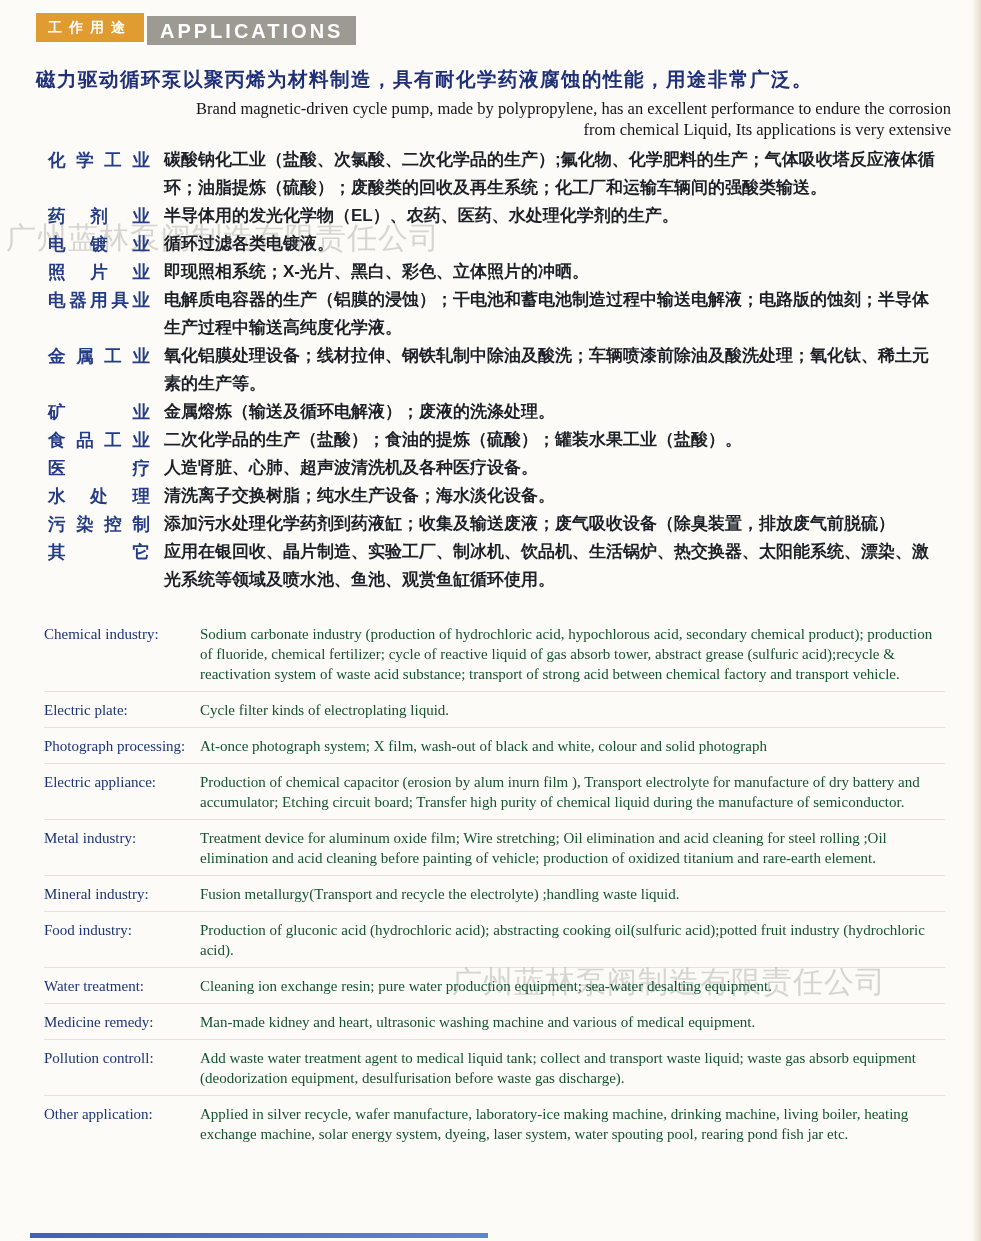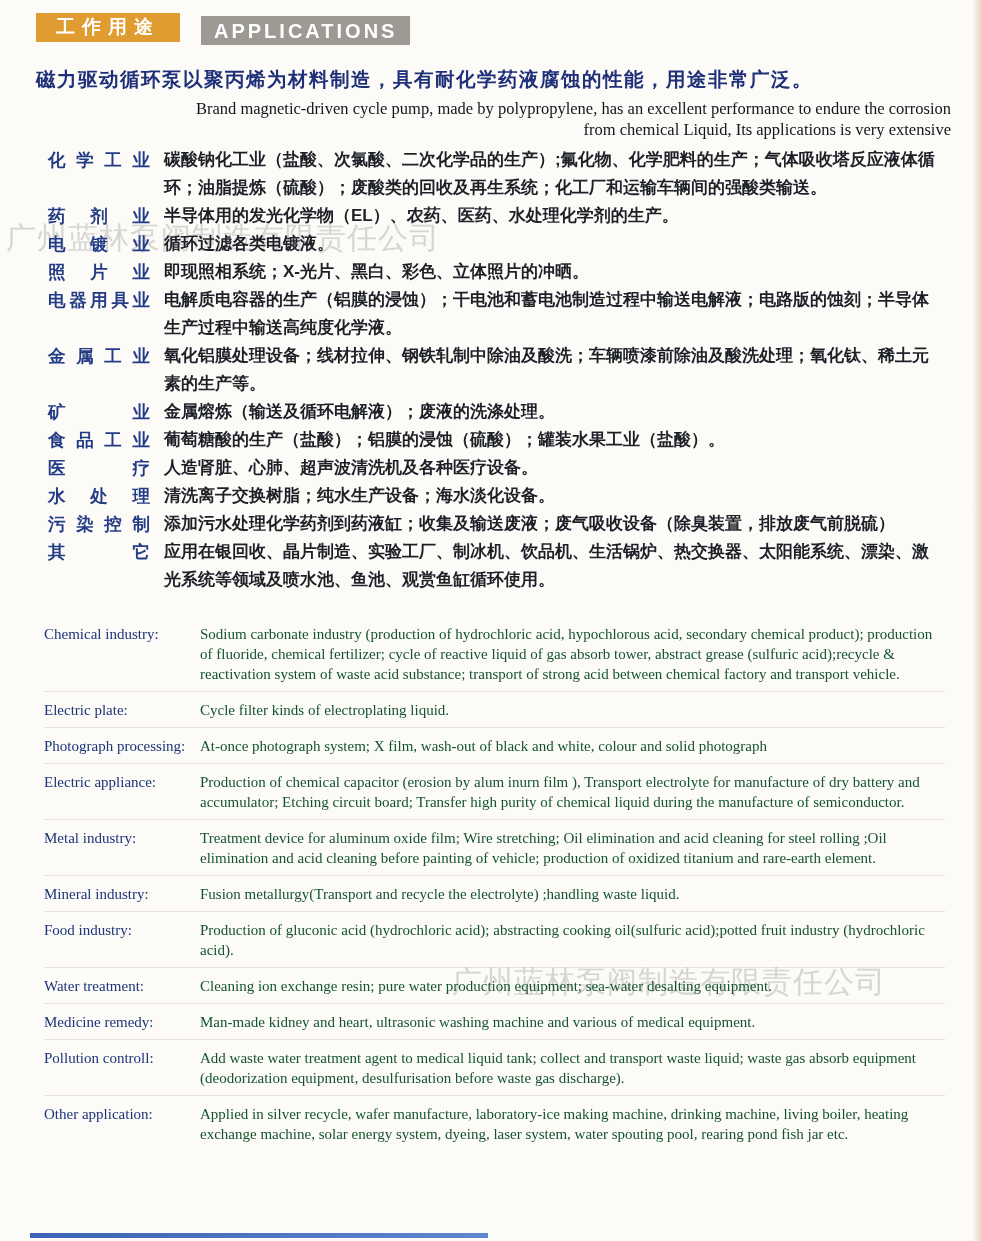--- a/index.html
+++ b/index.html
@@ -9,26 +9,26 @@
     font-family:"Liberation Sans", sans-serif;
   }
   .page::after {
     content:""; position:absolute; right:0; top:0; width:9px; height:100%;
     background:linear-gradient(to right, rgba(214,196,158,0), rgba(210,190,148,.5));
     pointer-events:none;
   }
   
   .badges { position:absolute; top:13px; left:36px; display:flex; align-items:flex-start; }
   .badge-cn {
-    background:#e19c31; color:#ffffff; font-weight:700; font-size:19px;
-    line-height:26px; padding:1px 20px 2px; letter-spacing:7px; white-space:nowrap;
+    background:#e19c31; color:#ffffff; font-weight:700; font-size:14px;
+    line-height:26px; padding:1px 12px 2px; letter-spacing:7px; white-space:nowrap;
   }
   .badge-en {
     background:#9d9a93; color:#ffffff; font-weight:700; font-size:20px;
-    line-height:24px; padding:3px 13px 2px; letter-spacing:3px; margin-left:21px; margin-top:3px;
+    line-height:24px; padding:3px 13px 2px; letter-spacing:3px; margin-left:3px; margin-top:3px;
     white-space:nowrap;
   }
   
   .intro { position:absolute; top:66px; left:36px; width:915px; }
   .intro-cn { margin:0 0 5px; color:#1f3079; font-weight:700; font-size:19.5px; letter-spacing:1.5px; }
   .intro-en { margin:0; font-family:"Liberation Serif", serif; font-size:16.5px; line-height:21px; color:#14141b;text-align:right; }
   
   .cn-table { position:absolute; top:146px; left:48px; width:897px; }
   .cn-row { display:flex; }
   .cn-label {
@@ -97,21 +97,21 @@
     <div class="cn-row">
         <div class="cn-label">金属工业</div>
         <div class="cn-text">氧化铝膜处理设备；线材拉伸、钢铁轧制中除油及酸洗；车辆喷漆前除油及酸洗处理；氧化钛、稀土元素的生产等。</div>
       </div>
     <div class="cn-row">
         <div class="cn-label">矿业</div>
         <div class="cn-text">金属熔炼（输送及循环电解液）；废液的洗涤处理。</div>
       </div>
     <div class="cn-row">
         <div class="cn-label">食品工业</div>
-        <div class="cn-text">葡萄糖酸的生产（盐酸）；铝膜的浸蚀（硫酸）；罐装水果工业（盐酸）。</div>
+        <div class="cn-text">二次化学品的生产（盐酸）；食油的提炼（硫酸）；罐装水果工业（盐酸）。</div>
       </div>
     <div class="cn-row">
         <div class="cn-label">医疗</div>
         <div class="cn-text">人造肾脏、心肺、超声波清洗机及各种医疗设备。</div>
       </div>
     <div class="cn-row">
         <div class="cn-label">水处理</div>
         <div class="cn-text">清洗离子交换树脂；纯水生产设备；海水淡化设备。</div>
       </div>
     <div class="cn-row">

